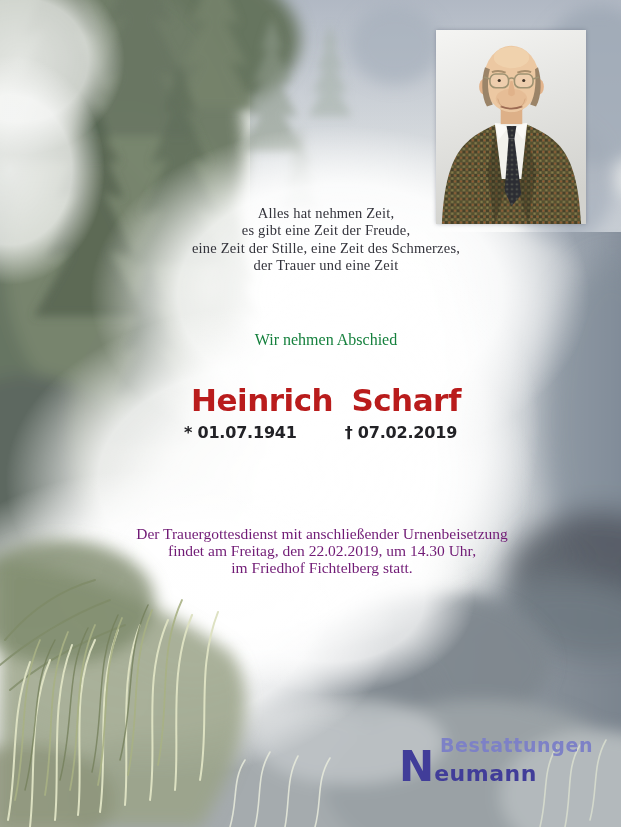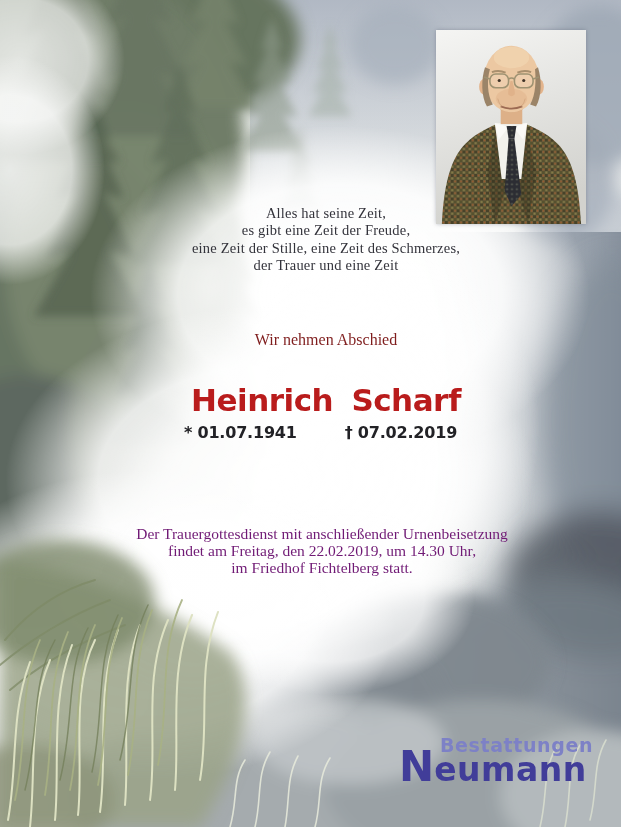--- a/index.html
+++ b/index.html
@@ -21,21 +21,21 @@
     box-sizing:border-box;padding-left:31px;
     text-align:center;color:#34343c;
   }
   .poem{
     position:absolute;left:31px;right:0;top:205px;
     font-size:14.5px;line-height:17.4px;color:#33333b;
     letter-spacing:.2px;
   }
   .farewell{
     position:absolute;left:31px;right:0;top:331px;
-    font-size:16px;line-height:18px;color:#7f1d1d;
+    font-size:16px;line-height:18px;color:#15803d;
   }
   .deceased-name{
     position:absolute;left:31px;right:0;top:381px;
     font-family:"DejaVu Sans","Liberation Sans",sans-serif;
     font-weight:bold;font-size:31px;line-height:38px;
     letter-spacing:-.5px;word-spacing:8px;color:#b91c1c;
   }
   .dates{
     position:absolute;left:20px;right:0;top:423px;
     display:flex;justify-content:center;gap:48px;
@@ -51,21 +51,21 @@
     position:absolute;left:399px;top:726px;
     font-family:"DejaVu Sans","Liberation Sans",sans-serif;
     text-align:left;
   }
   .logo-top{
     margin-left:41px;font-size:19px;line-height:14px;
     color:#7d81c6;letter-spacing:.6px;font-weight:600;margin-top:12px;
   }
   .logo-name{display:flex;align-items:baseline;margin-top:-3px;color:#413d99;}
   .logo-n{font-size:42px;font-weight:bold;line-height:36px;}
-  .logo-rest{font-size:33px;font-weight:bold;letter-spacing:.5px;}
+  .logo-rest{font-size:22px;font-weight:bold;letter-spacing:.5px;}
 </style>
 </head>
 <body>
 
 <div class="page">
 
   <svg class="bg-svg" viewBox="0 0 621 827" preserveAspectRatio="none" aria-hidden="true">
     <defs>
       <linearGradient id="base" x1="0" y1="0" x2="0" y2="1">
         <stop offset="0" stop-color="#f0f2f0"></stop>
@@ -263,21 +263,21 @@
 
       <path d="M76,52 C74,60 73,64 74,66 Q77,69 80,66 C81,64 80,60 78,52 Z" fill="#e0b28a"></path>
       <path d="M66,78 Q77,82.5 88,78" stroke="#9c6a52" stroke-width="1.8" fill="none"></path>
       <path d="M63,70 Q64,75 67,78" stroke="#d0a47c" stroke-width="1" fill="none" opacity="0.8"></path>
       <path d="M91,70 Q90,75 87,78" stroke="#d0a47c" stroke-width="1" fill="none" opacity="0.8"></path>
     </svg>
   </div>
 
   <div class="content">
     <div class="poem">
-      <div>Alles hat seine Zeit,</div>
+      <div>Alles hat nehmen Zeit,</div>
       <div>es gibt eine Zeit der Freude,</div>
       <div>eine Zeit der Stille, eine Zeit des Schmerzes,</div>
       <div>der Trauer und eine Zeit</div>
     </div>
 
     <div class="farewell">
       <div>Wir nehmen Abschied</div>
     </div>
 
     <div class="deceased-name">Heinrich Scharf</div>

